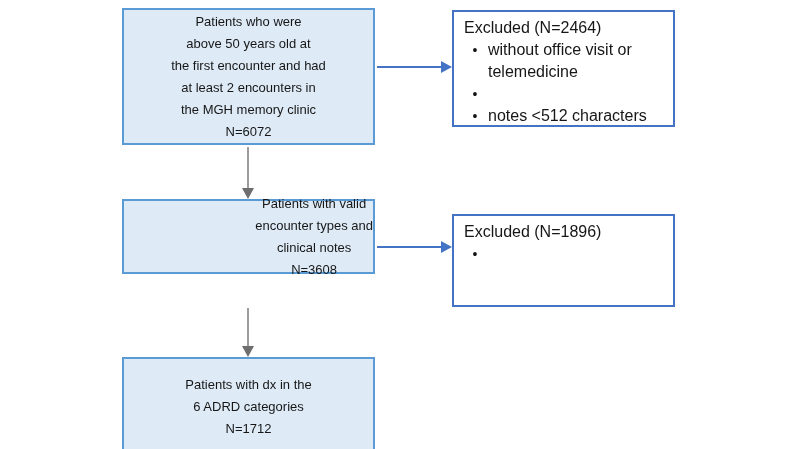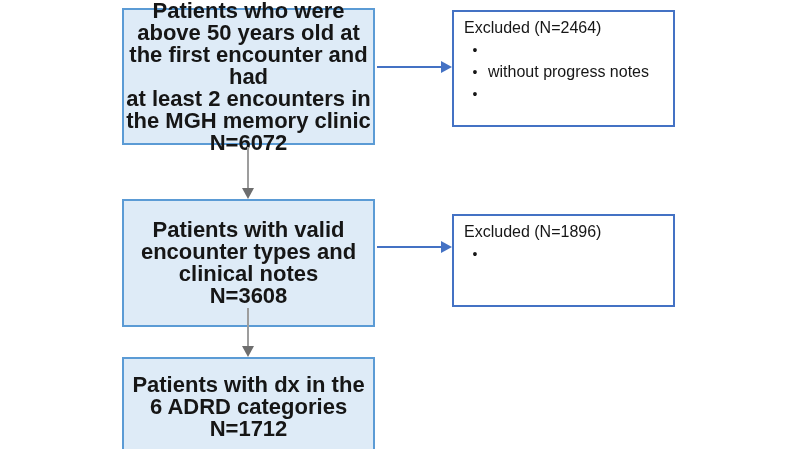--- a/index.html
+++ b/index.html
@@ -23,23 +23,22 @@
     box-sizing: border-box;
     background: #deebf7;
     border: 2px solid #5b9bd5;
     display: flex;
     align-items: center;
     justify-content: center;
   }
   .main-box .box-text {
     white-space: pre-line;
     text-align: center;
-    font-size: 22px;
+    font-size: 13px;
     line-height: 22px;
-    font-weight: bold;
   }
   .side-box {
     position: absolute;
     left: 452px;
     width: 223px;
     box-sizing: border-box;
     background: #ffffff;
     border: 2px solid #4472c4;
     padding: 5px 6px 4px 8px;
     font-size: 16px;
@@ -83,21 +82,21 @@
   .h-head {
     position: absolute;
     width: 0;
     height: 0;
     border-top: 6px solid transparent;
     border-bottom: 6px solid transparent;
     border-left: 11px solid #4472c4;
   }
   #box1 { top: 8px;   height: 137px; }
   #exc1 { top: 10px;  height: 117px; }
-  #box2 { top: 199px; height: 128px; }
+  #box2 { top: 199px; height: 75px; justify-content: flex-end; }
   #exc2 { top: 214px; height: 93px;  }
   #box3 { top: 357px; height: 100px;  }
 
   #varrow1-line { left: 247px; top: 147px; height: 42px; }
   #varrow1-head { left: 242px; top: 188px; }
   #varrow2-line { left: 247px; top: 308px; height: 39px; }
   #varrow2-head { left: 242px; top: 346px; }
 
   #harrow1-line { left: 377px; top: 66px;  width: 65px; }
   #harrow1-head { left: 441px; top: 61px;  }
@@ -128,27 +127,28 @@
   <div class="main-box" id="box3">
     <div class="box-text">Patients with dx in the
 6 ADRD categories
 N=1712</div>
   </div>
 
   <div class="side-box" id="exc1">
     <div class="side-title">Excluded (N=2464)</div>
     <div class="bullet-row">
       <span class="bullet-marker">•</span>
+      <span class="bullet-text">without office visit or telemedicine</span>
     </div>
     <div class="bullet-row">
       <span class="bullet-marker">•</span>
-      <span class="bullet-text">without progress notes</span>
     </div>
     <div class="bullet-row">
       <span class="bullet-marker">•</span>
+      <span class="bullet-text">notes &lt;512 characters</span>
     </div>
   </div>
 
   <div class="side-box" id="exc2">
     <div class="side-title">Excluded (N=1896)</div>
     <div class="bullet-row">
       <span class="bullet-marker">•</span>
     </div>
   </div>
 

